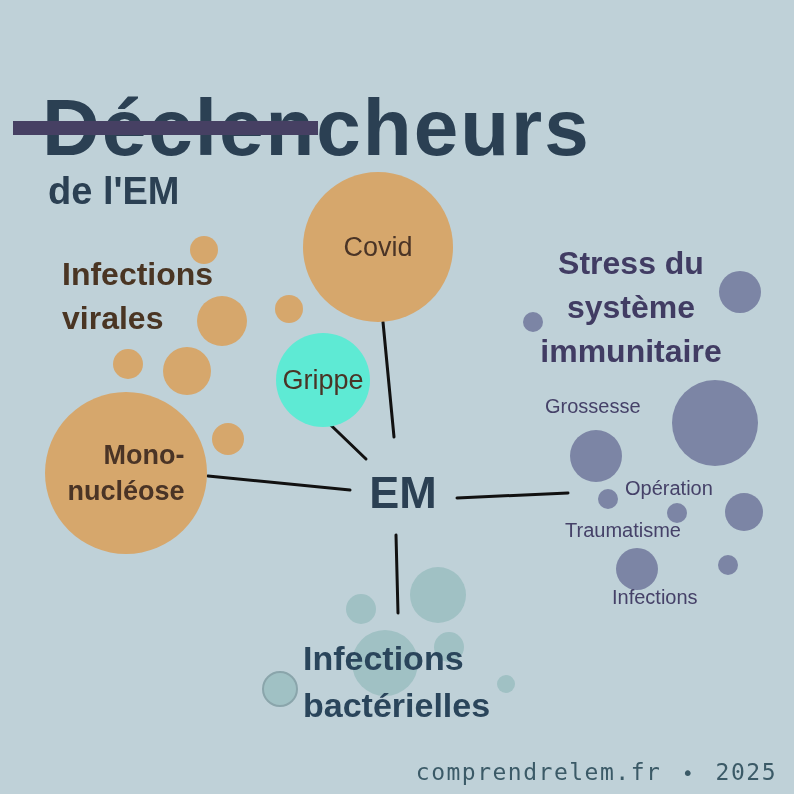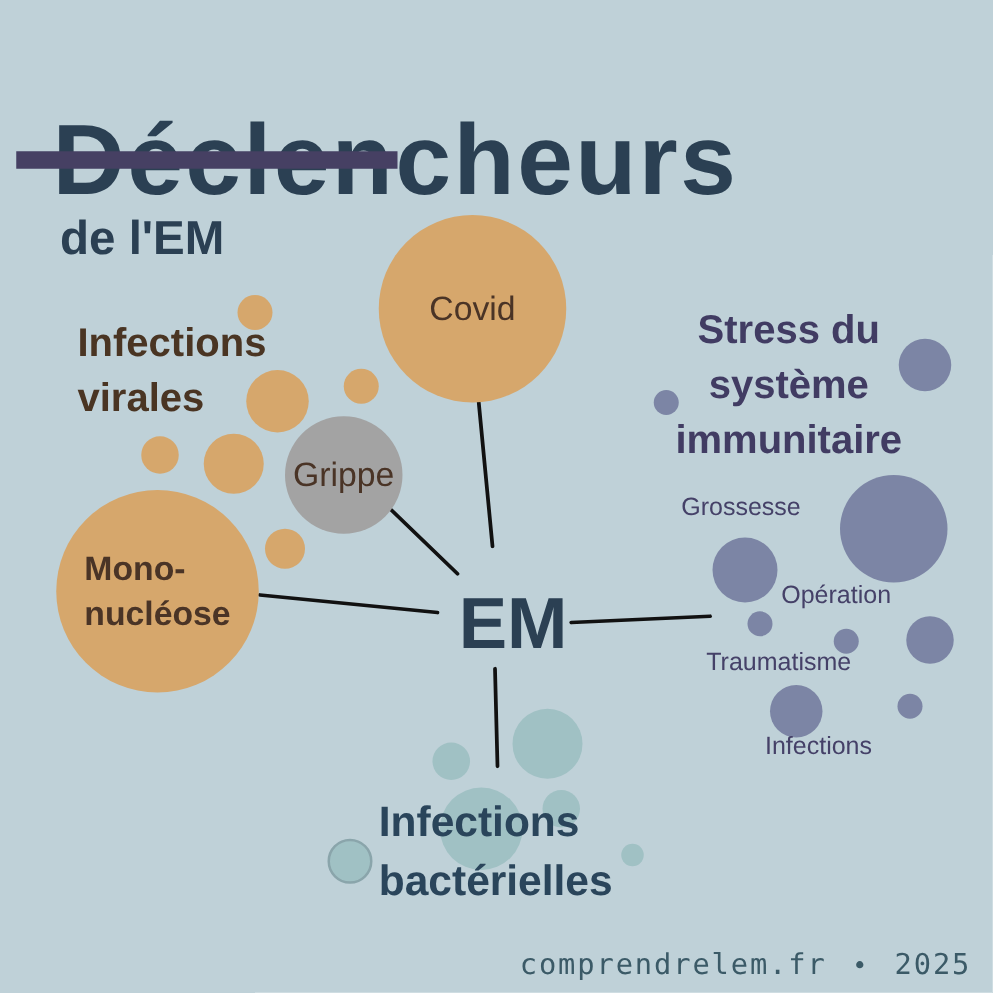--- a/index.html
+++ b/index.html
@@ -18,41 +18,41 @@
   .subtitle{
     left:48px;top:140px;font-size:38px;font-weight:700;color:#2b4053;line-height:1;
   }
   
   .bubble{position:absolute;border-radius:50%;}
   
   .lines{left:0;top:0;width:794px;height:794px;pointer-events:none;}
   
   .node{
     border-radius:50%;display:flex;align-items:center;justify-content:center;
-    text-align:left;
+    text-align:right;
   }
   .node-label{font-size:27px;line-height:1.35;white-space:pre-line;}
   .node-covid{left:303px;top:172px;width:150px;height:150px;}
   .node-grippe{left:228px;top:333px;width:94px;height:94px;}
   .node-mono{left:45px;top:392px;width:162px;height:162px;}
   
   .heading{font-weight:700;white-space:pre-line;}
   .heading-viral{left:62px;top:252px;font-size:32px;line-height:44px;}
   .heading-stress{left:520px;top:241px;width:222px;font-size:32px;line-height:44px;text-align:center;}
   .heading-bacterial{left:303px;top:635px;font-size:34px;line-height:47px;}
   
   .stress-label{font-size:20px;line-height:1;white-space:nowrap;}
   .lbl-grossesse{left:545px;top:396px;}
-  .lbl-operation{left:625px;top:466px;}
+  .lbl-operation{left:625px;top:478px;}
   .lbl-traumatisme{left:565px;top:520px;}
   .lbl-vaccination{left:612px;top:587px;}
   
   .em{
-    left:352px;top:470px;width:102px;text-align:right;
-    font-size:58px;font-weight:700;line-height:1;color:#2b4053;
+    left:352px;top:470px;width:102px;text-align:center;
+    font-size:45px;font-weight:700;line-height:1;color:#2b4053;
   }
   
   .footer{
     right:17px;top:759px;font-family:"DejaVu Sans Mono",monospace;
     font-size:23px;letter-spacing:1.5px;color:#3b5a67;white-space:nowrap;
   }
   .footer .dot{margin:0 5px;font-size:20px;}
   .z1{z-index:1;} .z2{z-index:2;} .z3{z-index:3;}
 </style>
 </head>
@@ -96,21 +96,21 @@
     <line x1="383" y1="322" x2="394" y2="437" stroke="#111" stroke-width="3" stroke-linecap="round"></line>
     <line x1="312" y1="407" x2="366" y2="459" stroke="#111" stroke-width="3" stroke-linecap="round"></line>
     <line x1="208" y1="476" x2="350" y2="490" stroke="#111" stroke-width="3" stroke-linecap="round"></line>
     <line x1="457" y1="498" x2="568" y2="493" stroke="#111" stroke-width="3" stroke-linecap="round"></line>
     <line x1="396" y1="535" x2="398" y2="613" stroke="#111" stroke-width="3" stroke-linecap="round"></line>
   </svg>
 
   <div class="abs node node-covid z2" style="background: rgb(214, 167, 108);">
     <span class="node-label" style="color: rgb(74, 52, 38);">Covid</span>
   </div>
-  <div class="abs node node-grippe z2" style="background: #a3a3a3;">
+  <div class="abs node node-grippe z2" style="background: #5eead4; margin-left: 48px;">
     <span class="node-label" style="color: rgb(74, 52, 38);">Grippe</span>
   </div>
   <div class="abs node node-mono z2" style="background: rgb(214, 167, 108); font-weight: bold;">
     <span class="node-label" style="color: rgb(74, 52, 38);">Mono-
 nucléose</span>
   </div>
 
   <div class="abs heading heading-viral z3" style="color: rgb(74, 53, 35);">Infections
 virales</div>
   <div class="abs heading heading-stress z3" style="color: rgb(65, 60, 99);">Stress du

